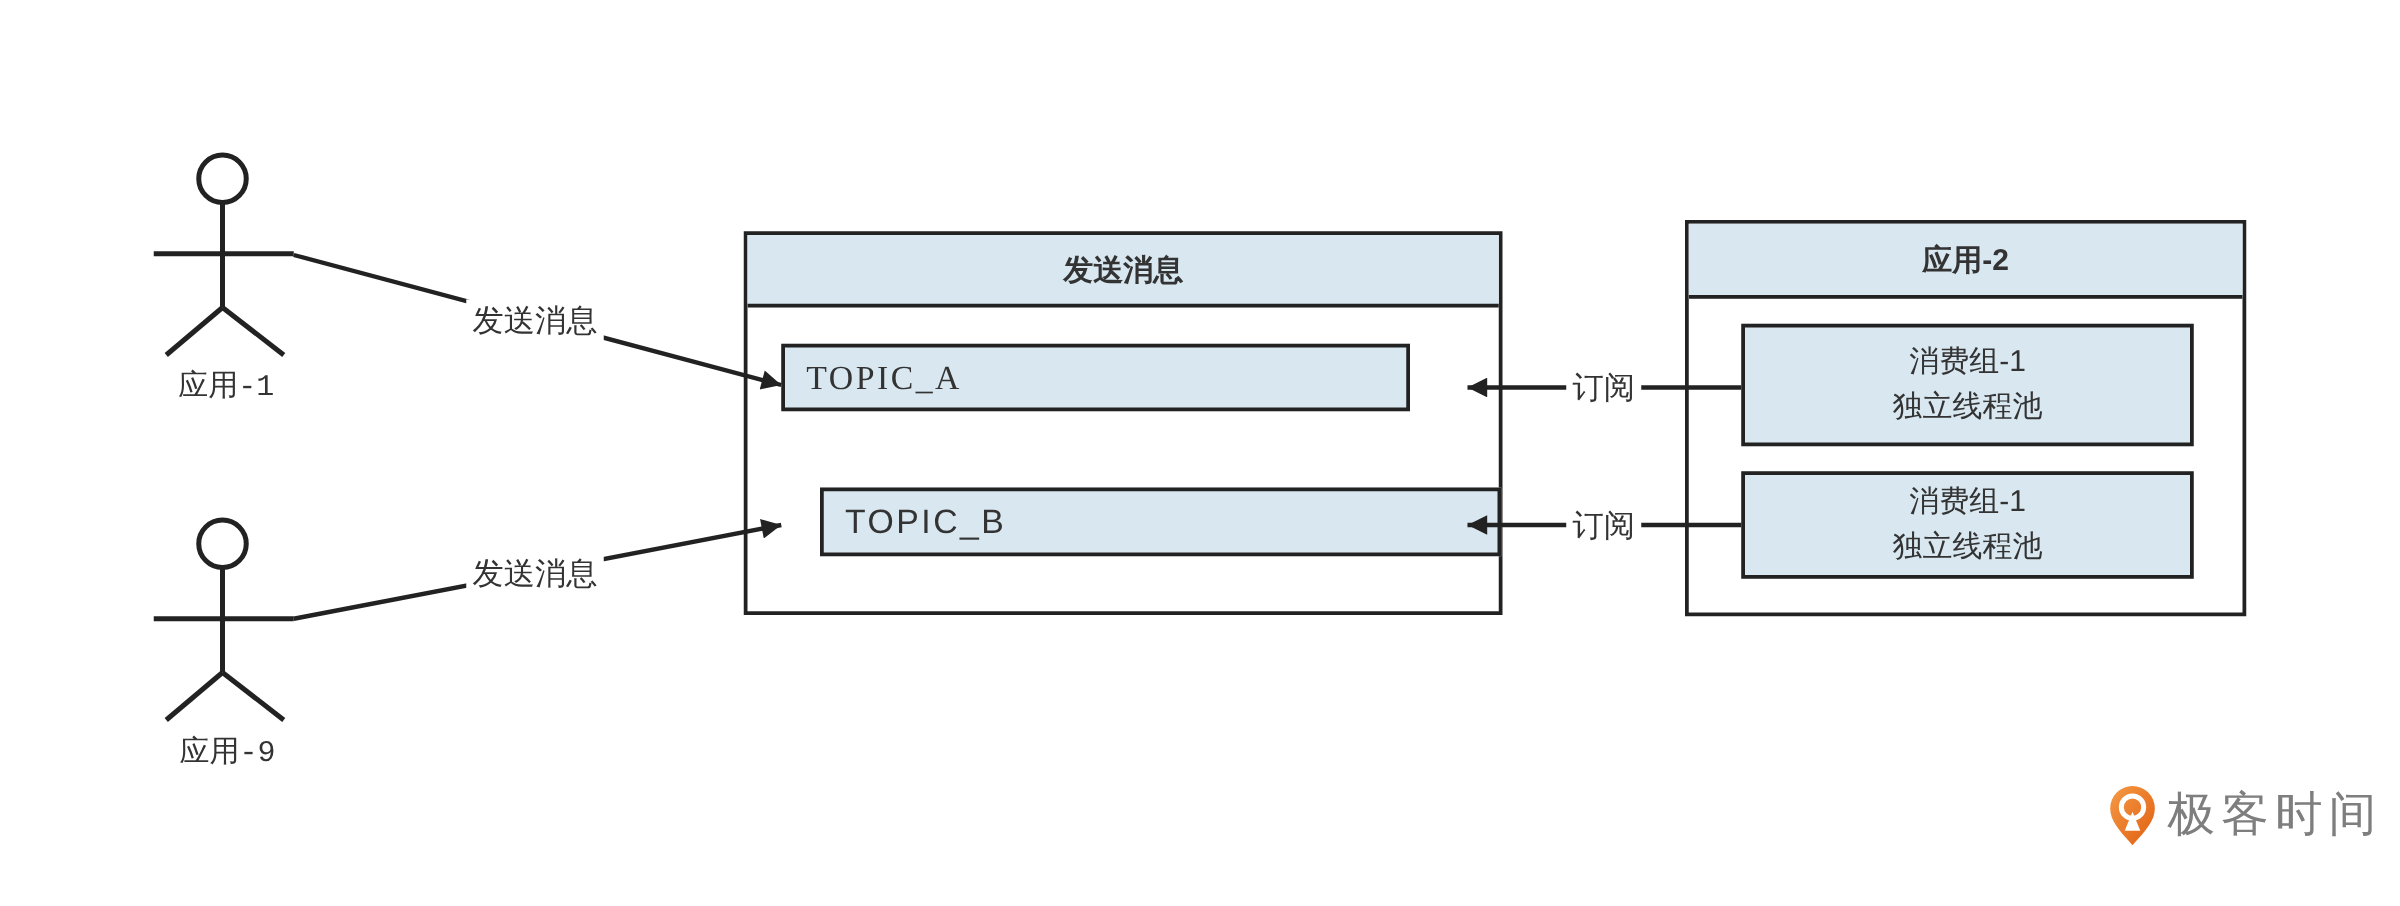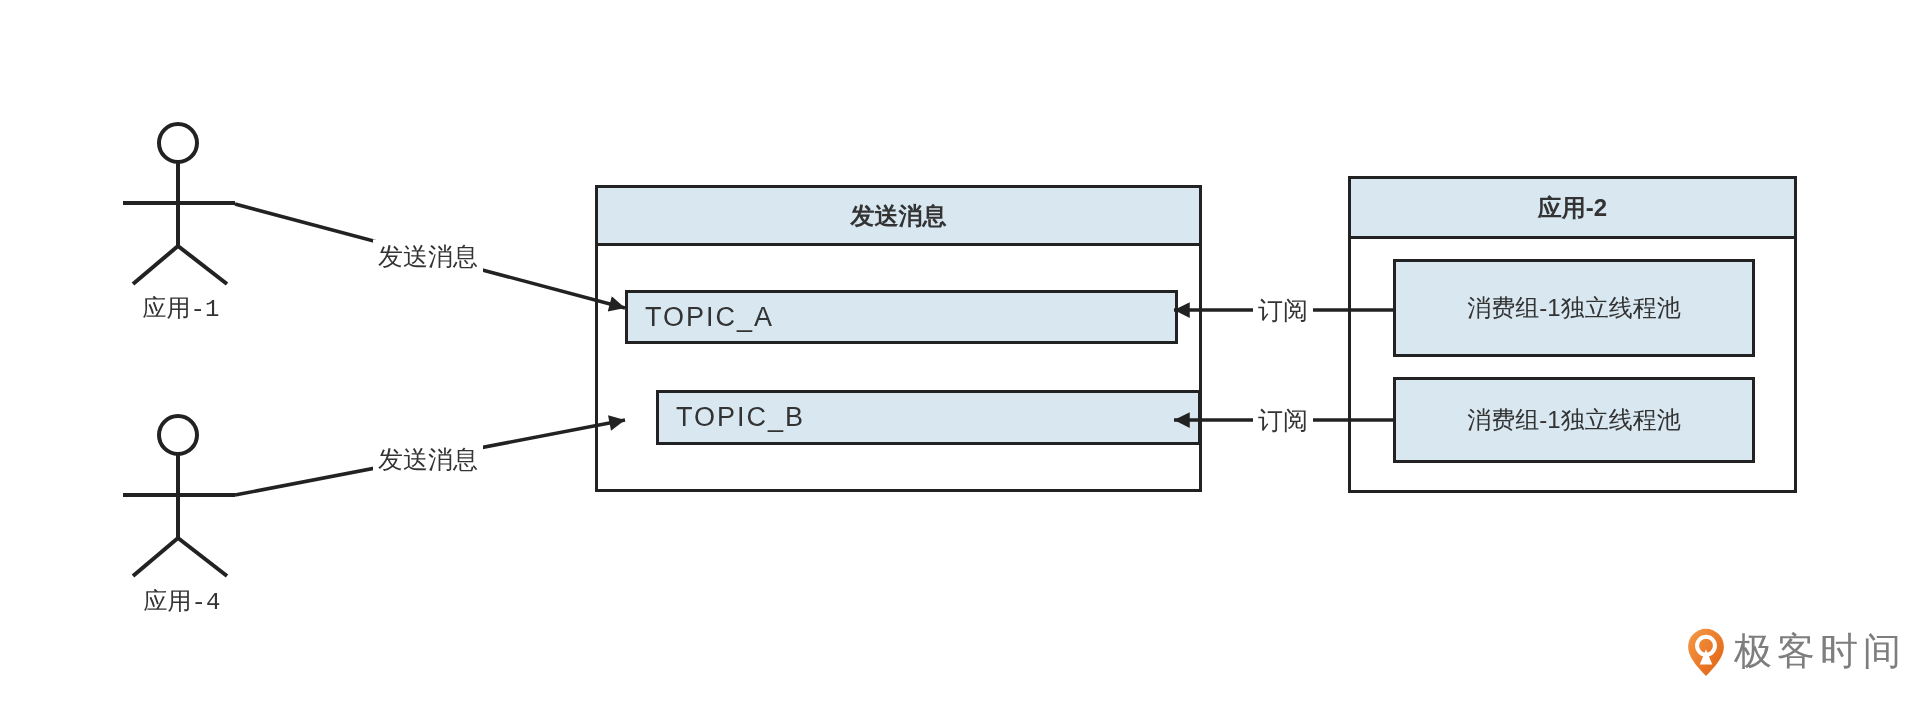--- a/index.html
+++ b/index.html
@@ -9,21 +9,21 @@
   .stroke{stroke:var(--stroke-dark,#222);fill:none;}
   #arrowhead path{fill:var(--stroke-dark,#222);}
   .box{position:absolute;box-sizing:border-box;border:3px solid var(--stroke-dark,#222);background:#fff;z-index:1;}
   .box-header{box-sizing:border-box;border-bottom:3px solid var(--stroke-dark,#222);
     background:var(--fill-blue,#d8e7f0);display:flex;align-items:center;justify-content:center;
     font-weight:bold;font-size:24px;color:var(--text-dark,#333);}
   .topic{position:absolute;box-sizing:border-box;border:3px solid var(--stroke-dark,#222);
     background:var(--fill-blue,#d8e7f0);display:flex;align-items:center;padding-left:17px;
     font-size:27px;letter-spacing:2px;color:var(--text-dark,#333);z-index:1;}
   .group{position:absolute;box-sizing:border-box;border:3px solid var(--stroke-dark,#222);
-    background:var(--fill-blue,#d8e7f0);display:flex;flex-direction:row;align-items:center;
+    background:var(--fill-blue,#d8e7f0);display:flex;flex-direction:column;align-items:center;
     justify-content:center;font-size:24px;line-height:36px;color:var(--text-dark,#333);
     z-index:1;text-align:center;}
   .label{position:absolute;transform:translate(-50%,-50%);font-size:25px;
     color:var(--text-dark,#333);z-index:3;white-space:nowrap;font-family:Liberation Mono, monospace;}
   .label.on-line{background:#fff;padding:0 5px;}
   .actor-label{font-size:24px;}
   .logo{position:absolute;left:1686px;top:626px;display:flex;align-items:center;z-index:3;}
   .logo-icon{width:40px;height:50px;}
   .logo-text{font-size:38px;color:var(--logo-gray,#7e7e7e);letter-spacing:5px;margin-left:8px;}
 </style>
@@ -63,42 +63,42 @@
     <line class="stroke" x1="235" y1="495" x2="625" y2="420" stroke-width="3.5" marker-end="url(#arrowhead)"></line>
 
     <line class="stroke" x1="1393" y1="310" x2="1174" y2="310" stroke-width="3.5" marker-end="url(#arrowhead)"></line>
     <line class="stroke" x1="1393" y1="420" x2="1174" y2="420" stroke-width="3.5" marker-end="url(#arrowhead)"></line>
   </svg>
 
   <div class="box" style="left:595px;top:185px;width:607px;height:307px;">
     <div class="box-header" style="height:58px;">发送消息</div>
   </div>
 
-  <div class="topic" style="left:625px;top:290px;width:553px;height:54px;">
+  <div class="topic" style="left:625px;top:275px;width:503px;height:54px;font-family:Liberation Serif, serif;">
     <span>TOPIC_A</span>
   </div>
   <div class="topic" style="left:625px;top:390px;width:545px;height:55px;margin-left:31px;">
     <span>TOPIC_B</span>
   </div>
 
   <div class="box" style="left:1348px;top:176px;width:449px;height:317px;">
     <div class="box-header" style="height:60px;">应用-2</div>
   </div>
 
   <div class="group" style="left:1393px;top:259px;width:362px;height:98px;">
     <span>消费组-1</span>
     <span>独立线程池</span>
   </div>
   <div class="group" style="left:1393px;top:377px;width:362px;height:86px;">
     <span>消费组-1</span>
     <span>独立线程池</span>
   </div>
 
   <div class="label actor-label" style="left:181px;top:308px;">应用-1</div>
-  <div class="label actor-label" style="left:182px;top:601px;">应用-4</div>
+  <div class="label actor-label" style="left:182px;top:601px;">应用-9</div>
 
   <div class="label on-line" style="left:428px;top:256px;">发送消息</div>
   <div class="label on-line" style="left:428px;top:459px;">发送消息</div>
 
   <div class="label on-line" style="left:1283px;top:310px;">订阅</div>
   <div class="label on-line" style="left:1283px;top:420px;">订阅</div>
 
   <div class="logo">
     <svg class="logo-icon" viewBox="0 0 44 56">
       <path d="M22,55 C10,42 2,33 2,22 A20,20 0 1 1 42,22 C42,33 34,42 22,55 Z" fill="url(#logoGrad2)"></path>

